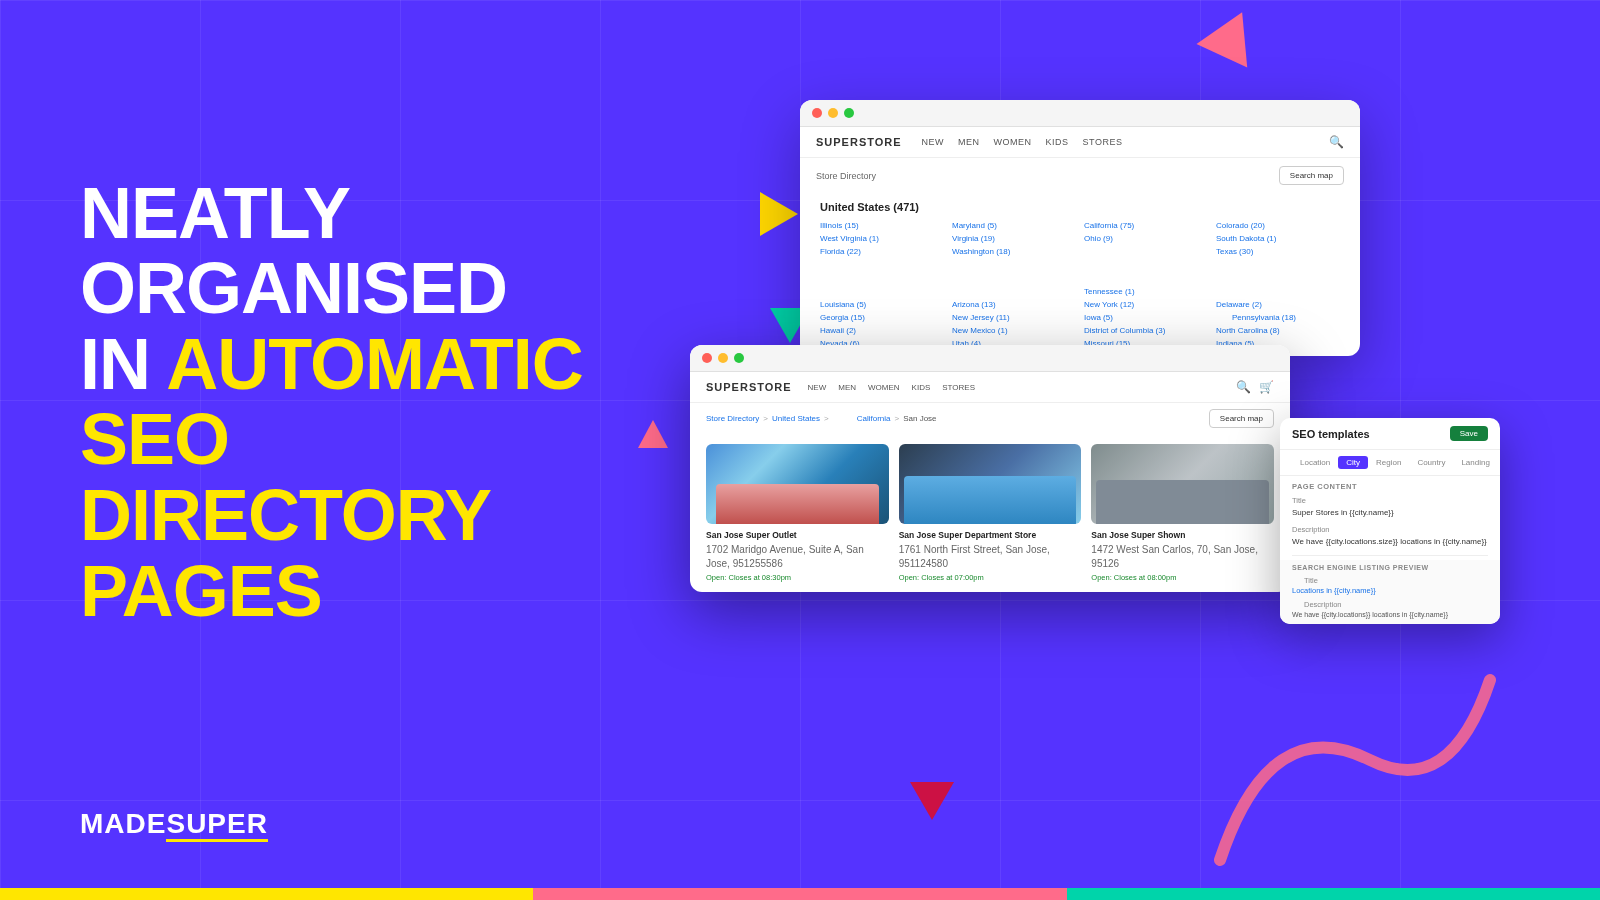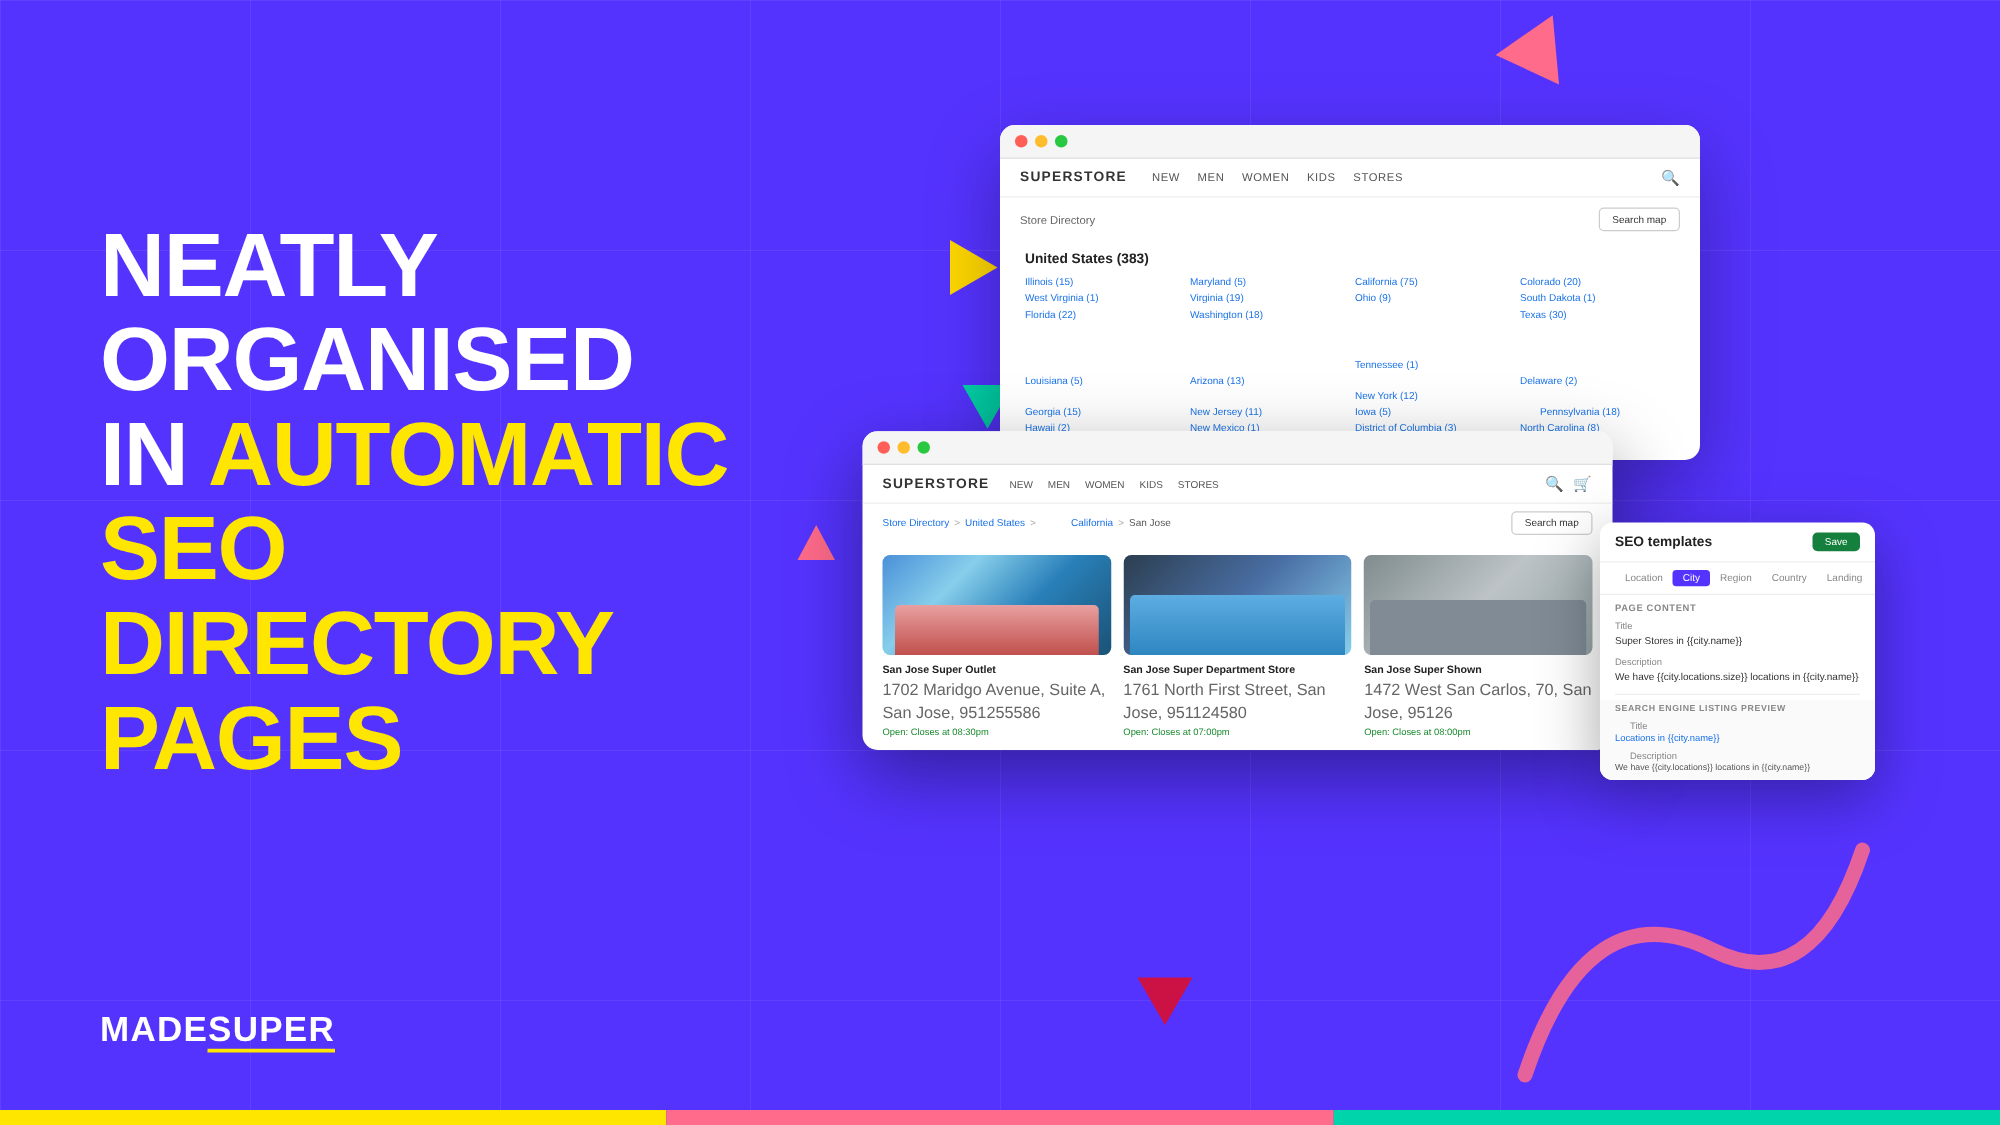--- a/index.html
+++ b/index.html
@@ -304,21 +304,21 @@
       margin-bottom: 6px;
       object-fit: cover;
     }
     .store-card-name {
       font-size: 8.5px;
       font-weight: 700;
       color: #222;
       margin-bottom: 3px;
     }
     .store-card-addr {
-      font-size: 13px;
+      font-size: 10px;
       color: #666;
       line-height: 1.4;
       margin-bottom: 2px;
     }
     .store-card-hours {
       font-size: 7.5px;
       color: #1a8a2e;
     }
 
     
@@ -512,37 +512,37 @@
       <span>KIDS</span>
       <span>STORES</span>
     </div>
     <span style="font-size:12px; color:#555; margin-left:auto;">🔍</span>
   </div>
   <div class="store-dir-header">
     <span class="store-dir-title-text">Store Directory</span>
     <button class="search-map-btn">Search map</button>
   </div>
   <div class="country-section">
-    <div class="country-title">United States (383)</div>
+    <div class="country-title">United States (471)</div>
     <div class="location-grid">
       <a style="font-size:8px;color:#1a73e8;">Illinois (15)</a>
       <a style="font-size:8px;color:#1a73e8;">Maryland (5)</a>
       <a style="font-size:8px;color:#1a73e8;">California (75)</a>
       <a style="font-size:8px;color:#1a73e8;">Colorado (20)</a>
       <a style="font-size:8px;color:#1a73e8;">West Virginia (1)</a>
       <a style="font-size:8px;color:#1a73e8;">Virginia (19)</a>
       <a style="font-size:8px;color:#1a73e8;">Ohio (9)</a>
       <a style="font-size:8px;color:#1a73e8;">South Dakota (1)</a>
       <a style="font-size:8px;color:#1a73e8;">Florida (22)</a>
       <a style="font-size:8px;color:#1a73e8;">Washington (18)</a>
       <a style="font-size:8px;color:#1a73e8;margin-top:40px;">Tennessee (1)</a>
       <a style="font-size:8px;color:#1a73e8;">Texas (30)</a>
       <a style="font-size:8px;color:#1a73e8;">Louisiana (5)</a>
       <a style="font-size:8px;color:#1a73e8;">Arizona (13)</a>
-      <a style="font-size:8px;color:#1a73e8;margin-top:12px;">New York (12)</a>
+      <a style="font-size:8px;color:#1a73e8;">New York (12)</a>
       <a style="font-size:8px;color:#1a73e8;">Delaware (2)</a>
       <a style="font-size:8px;color:#1a73e8;">Georgia (15)</a>
       <a style="font-size:8px;color:#1a73e8;">New Jersey (11)</a>
       <a style="font-size:8px;color:#1a73e8;">Iowa (5)</a>
       <a style="font-size:8px;color:#1a73e8;padding-left:16px;">Pennsylvania (18)</a>
       <a style="font-size:8px;color:#1a73e8;">Hawaii (2)</a>
       <a style="font-size:8px;color:#1a73e8;">New Mexico (1)</a>
       <a style="font-size:8px;color:#1a73e8;">District of Columbia (3)</a>
       <a style="font-size:8px;color:#1a73e8;">North Carolina (8)</a>
       <a style="font-size:8px;color:#1a73e8;">Nevada (6)</a>

